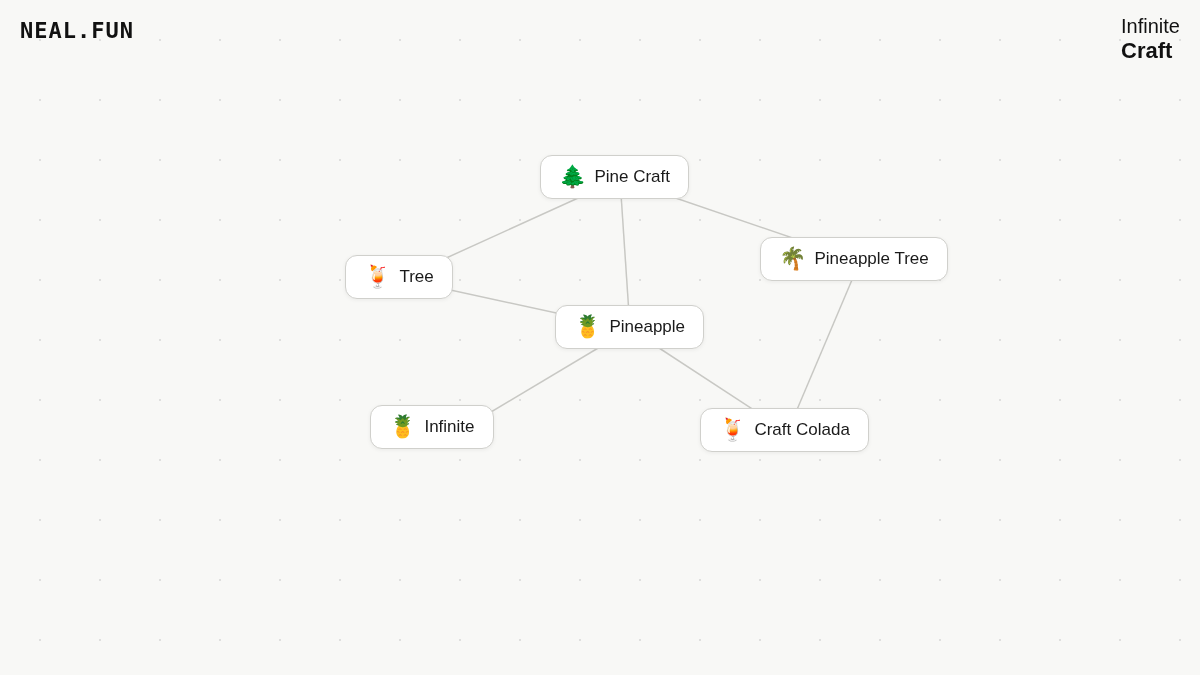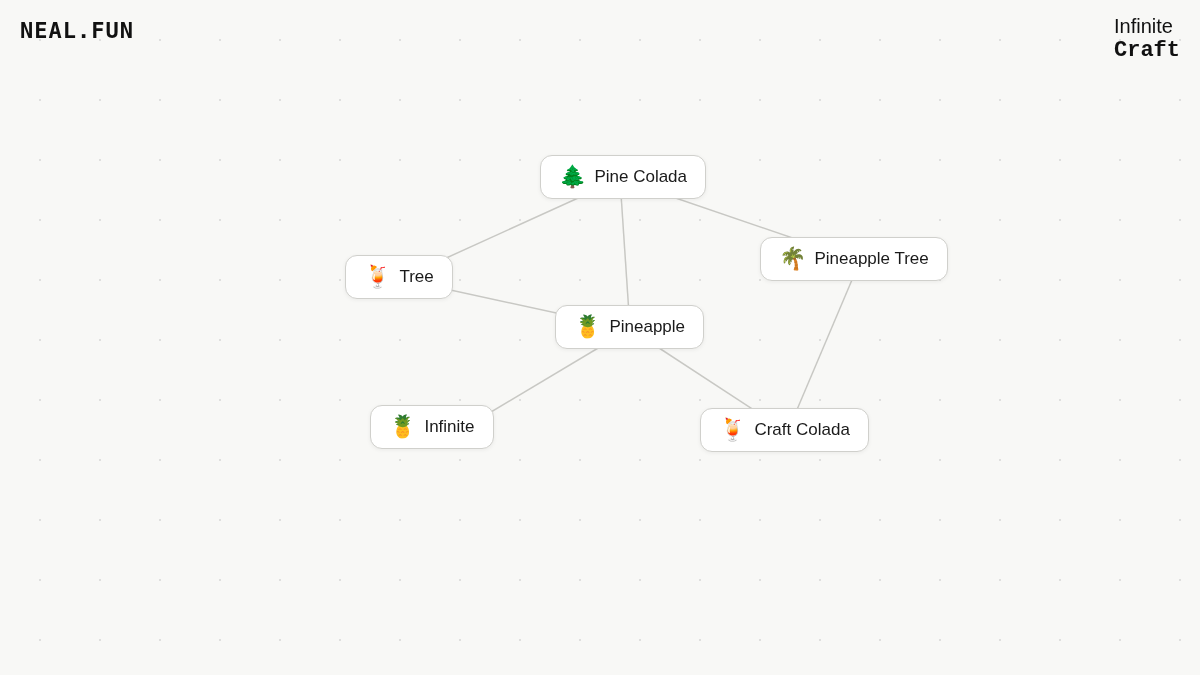--- a/index.html
+++ b/index.html
@@ -51,21 +51,20 @@
       font-size: 20px;
       font-weight: 300;
       color: #111;
     }
 
     .logo-infinite .bottom {
       display: block;
       font-size: 22px;
       font-weight: 800;
       color: #111;
-      font-family: Liberation Mono, monospace;
     }
 
     
     .lines-svg {
       position: absolute;
       top: 0;
       left: 0;
       width: 1200px;
       height: 675px;
       pointer-events: none;
@@ -110,21 +109,21 @@
     <line x1="620" y1="179" x2="630" y2="329" stroke="#c8c8c4" stroke-width="1.5"></line>
     <line x1="620" y1="179" x2="860" y2="261" stroke="#c8c8c4" stroke-width="1.5"></line>
     <line x1="630" y1="329" x2="400" y2="279" stroke="#c8c8c4" stroke-width="1.5"></line>
     <line x1="630" y1="329" x2="462.5" y2="429" stroke="#c8c8c4" stroke-width="1.5"></line>
     <line x1="630" y1="329" x2="787.5" y2="432" stroke="#c8c8c4" stroke-width="1.5"></line>
     <line x1="860" y1="261" x2="787.5" y2="432" stroke="#c8c8c4" stroke-width="1.5"></line>
   </svg>
 
 <div class="node" style="left: 540px; top: 155px;">
     <span class="emoji">🌲</span>
-    <span>Pine Colada</span>
+    <span>Pine Craft</span>
   </div>
 <div class="node" style="left: 345px; top: 255px;">
     <span class="emoji">🍹</span>
     <span>Tree</span>
   </div>
 <div class="node" style="left: 760px; top: 237px;">
     <span class="emoji">🌴</span>
     <span>Pineapple Tree</span>
   </div>
 <div class="node" style="left: 555px; top: 305px;">

